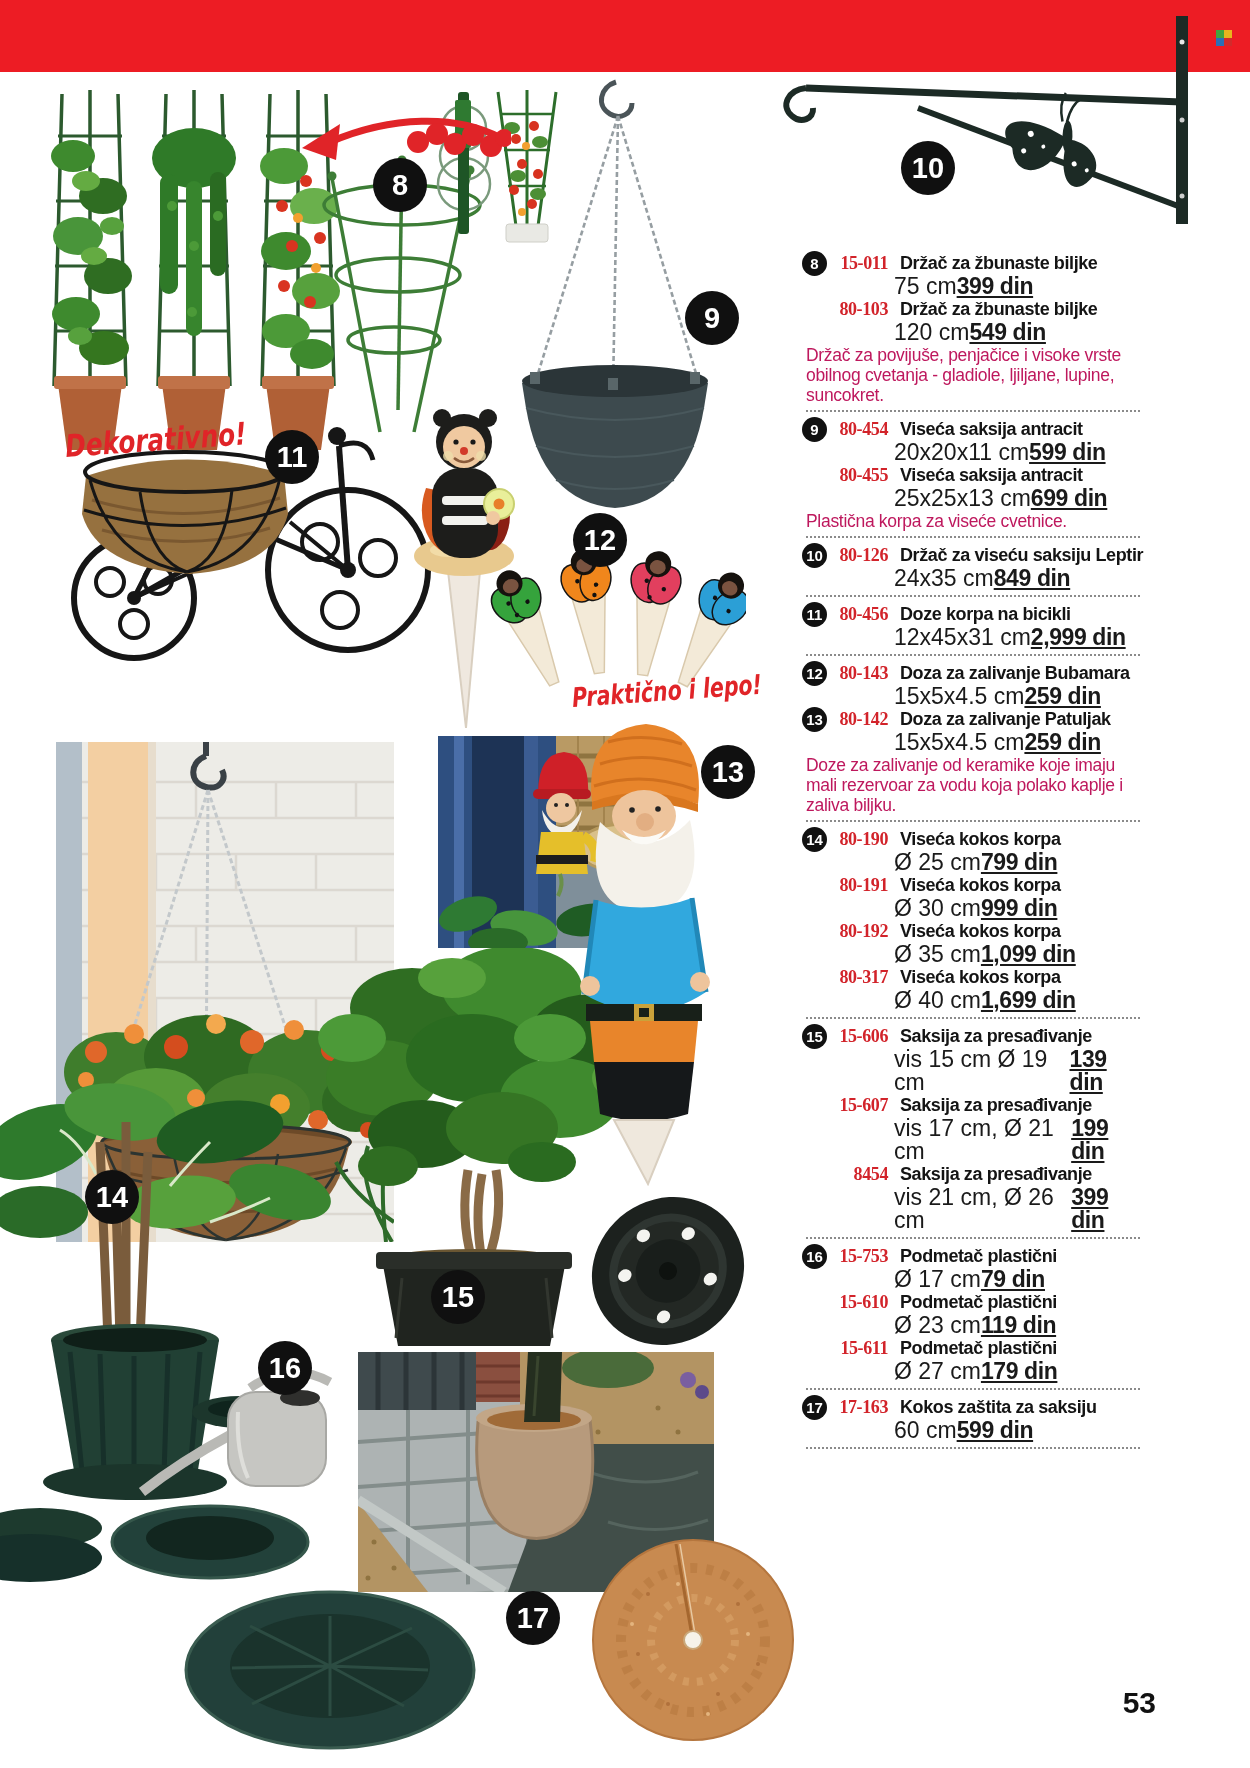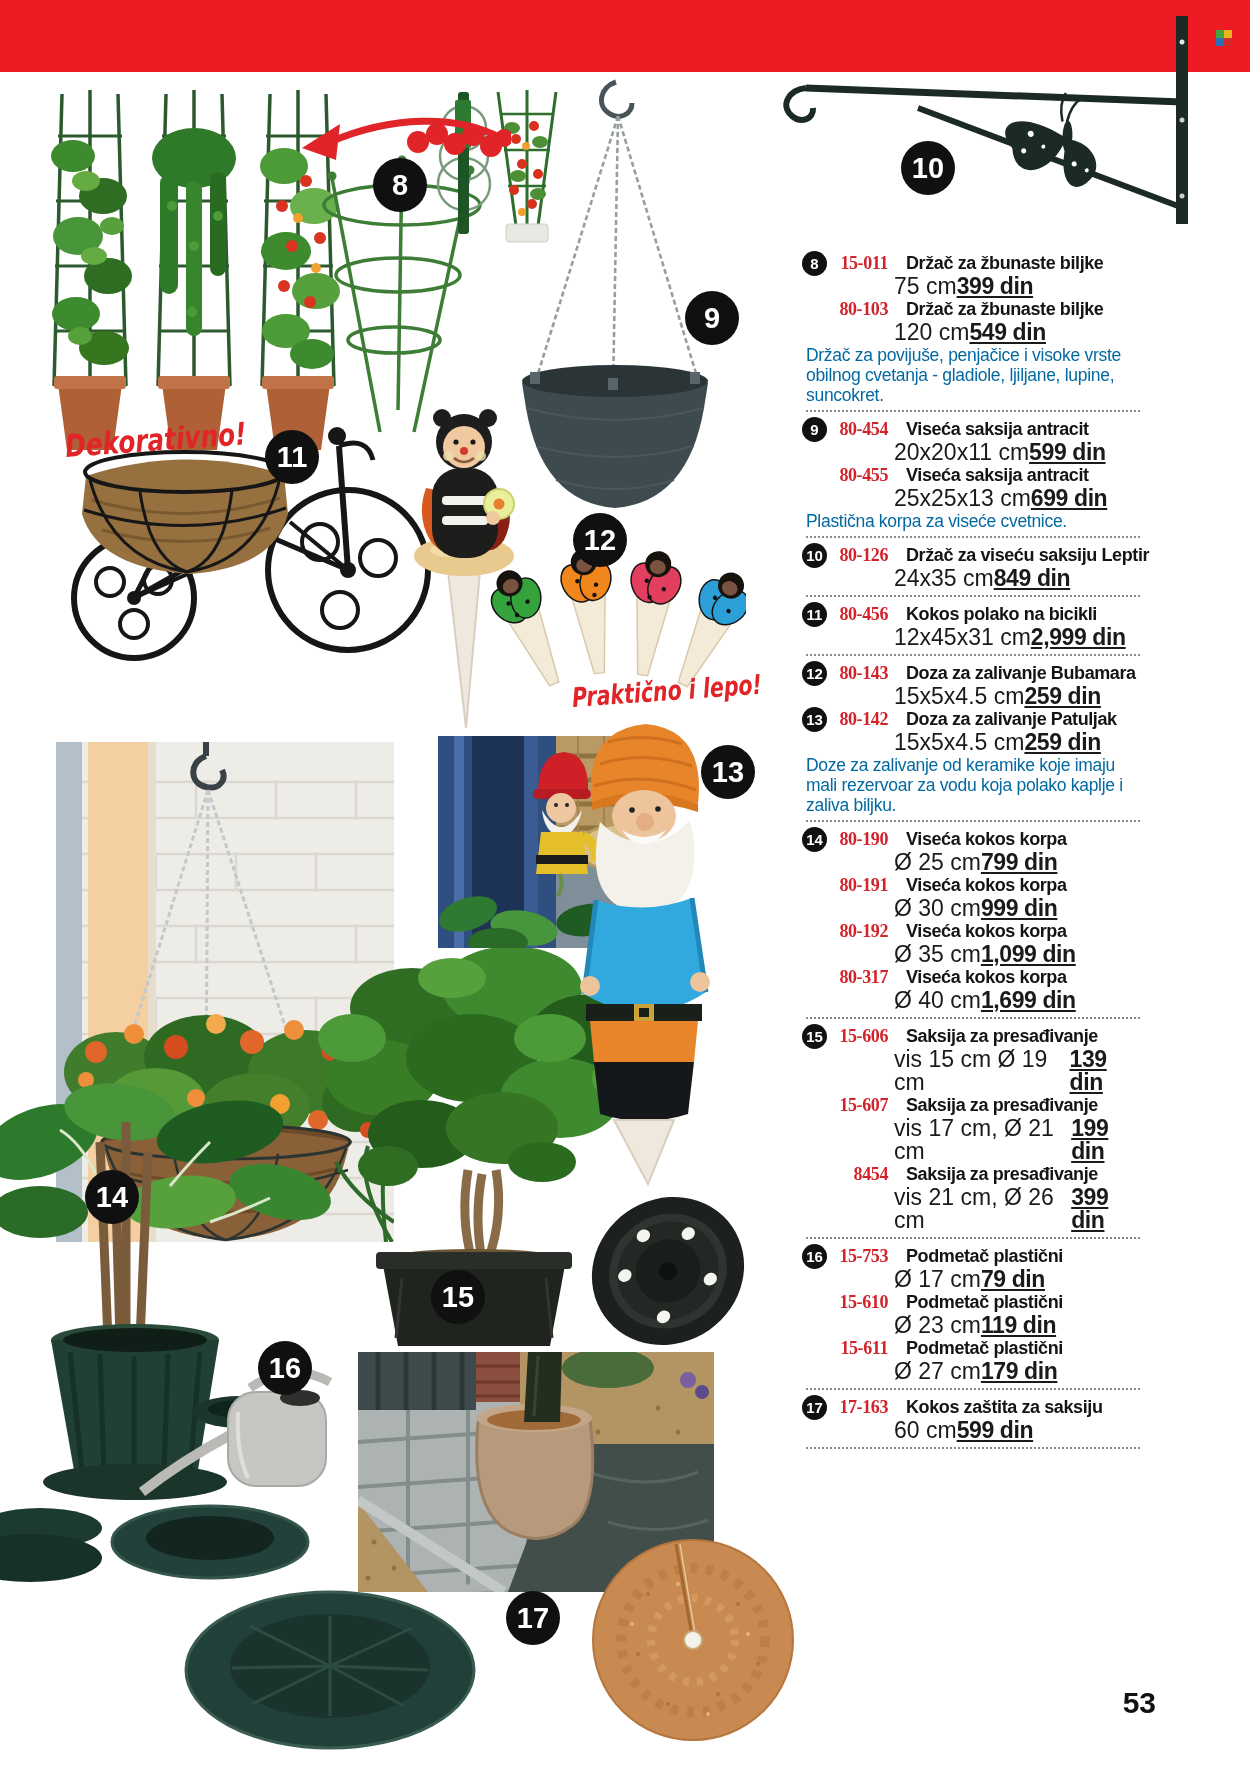--- a/index.html
+++ b/index.html
@@ -14,26 +14,26 @@
         font-weight:bold;font-size:29px;display:flex;align-items:center;justify-content:center;z-index:6;}
   .script-text{position:absolute;color:#E02428;font-style:italic;font-weight:bold;
         font-family:"DejaVu Sans",sans-serif;white-space:nowrap;z-index:5;}
   #script-dekorativno{left:64px;top:428px;font-size:31px;transform:rotate(-4deg) scale(.8,1);transform-origin:left top;}
   #script-prakticno{left:571px;top:682px;font-size:27px;transform:rotate(-4deg) scale(.76,1);transform-origin:left top;}
 
   #price-col{position:absolute;left:800px;top:252px;width:340px;z-index:4;}
   .head{position:relative;padding-left:32px;font-weight:bold;font-size:18px;line-height:23px;
         letter-spacing:-0.4px;white-space:nowrap;color:#141414;}
   .code{display:inline-block;width:56px;text-align:right;color:#D2232A;font-family:Liberation Serif, serif;}
-  .pname{margin-left:18px;}
+  .pname{margin-left:12px;}
   .pbadge{position:absolute;left:2px;top:-1px;width:25px;height:25px;border-radius:50%;background:#111;
         color:#fff;font-size:15px;font-weight:bold;display:flex;align-items:center;justify-content:center;letter-spacing:0;}
   .sp{display:flex;justify-content:flex-start;padding-left:94px;font-size:23px;line-height:23px;}
   .pprice{font-weight:bold;letter-spacing:-0.4px;text-decoration:underline;}
-  .desc{font-size:17.5px;line-height:20px;letter-spacing:-0.3px;margin:1px 0 1px 6px;color:#0369a1;}
+  .desc{font-size:17.5px;line-height:20px;letter-spacing:-0.3px;margin:1px 0 1px 6px;color:#be185d;}
   .divider{border-bottom:2px dotted #8a8a8a;margin:5px 0 6px 6px;}
   #page-number{position:absolute;right:94px;top:1686px;font-size:30px;font-weight:bold;color:#111;z-index:6;}
 </style>
 </head>
 <body>
 
 <div id="page">
 
   <div class="topbar"></div>
   <div class="logo">
@@ -568,21 +568,21 @@
     <section>
       <div class="head"><span class="pbadge">10</span><span class="code">80-126</span><span class="pname">Držač za viseću saksiju Leptir</span></div>
       <div class="sp">
           <span class="psize">24x35 cm</span>
           <span class="pprice">849 din</span>
         </div>
       <div class="divider"></div>
     </section>
 
     <section>
-      <div class="head"><span class="pbadge">11</span><span class="code">80-456</span><span class="pname">Kokos polako na bicikli</span></div>
+      <div class="head"><span class="pbadge">11</span><span class="code">80-456</span><span class="pname">Doze korpa na bicikli</span></div>
       <div class="sp">
           <span class="psize">12x45x31 cm</span>
           <span class="pprice">2,999 din</span>
         </div>
       <div class="divider"></div>
     </section>
 
     <section>
       <div class="head"><span class="pbadge">12</span><span class="code">80-143</span><span class="pname">Doza za zalivanje Bubamara</span></div>
       <div class="sp">

